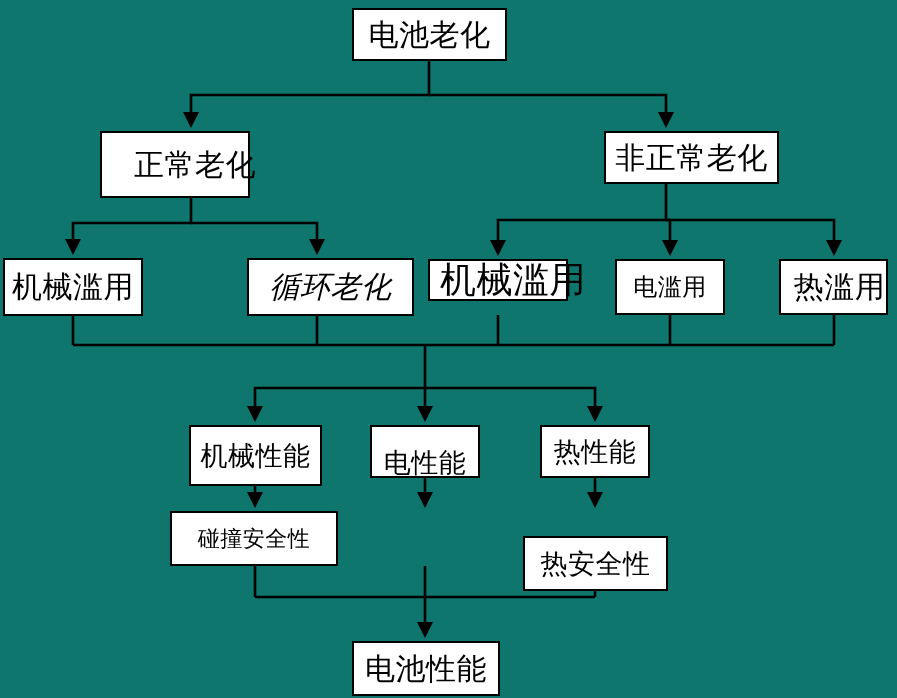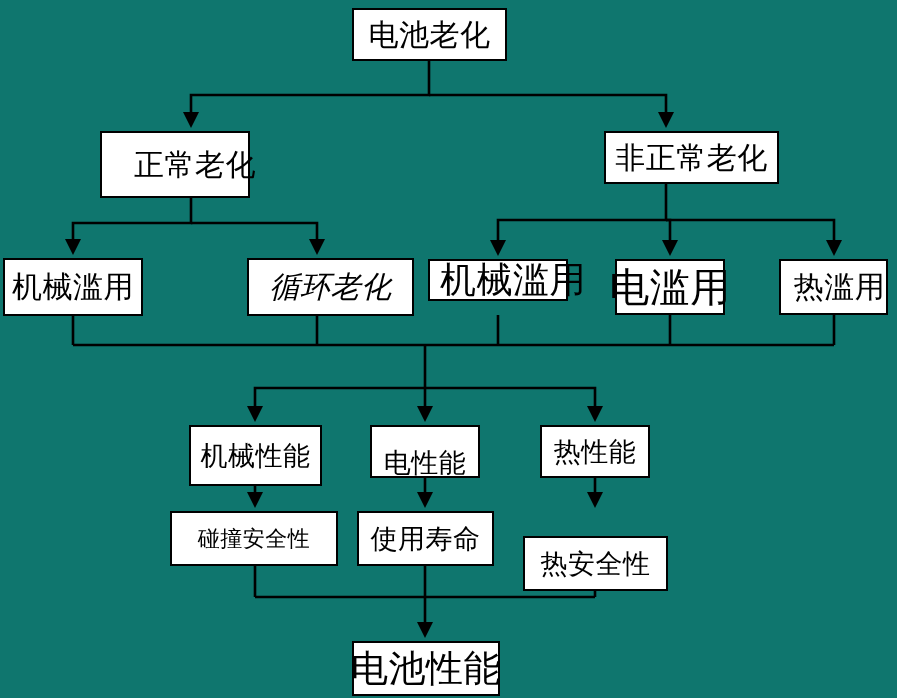--- a/index.html
+++ b/index.html
@@ -105,21 +105,21 @@
   </div>
 
   <div class="node" style="left:247px; top:258px; width:167px; height:58px; font-size:30px;font-style:italic;">
     <span class="node-label">循环老化</span>
   </div>
 
   <div class="node" style="left:428px; top:259px; width:140px; height:42px; font-size:36px;padding-left:30px;">
     <span class="node-label">机械滥用</span>
   </div>
 
-  <div class="node" style="left:615px; top:259px; width:110px; height:56px; font-size:40px;">
+  <div class="node" style="left:615px; top:259px; width:110px; height:56px; font-size:24px;">
     <span class="node-label">电滥用</span>
   </div>
 
   <div class="node" style="left:779px; top:259px; width:109px; height:56px; font-size:30px;padding-left:12px;">
     <span class="node-label">热滥用</span>
   </div>
 
   <div class="node" style="left:189px; top:425px; width:133px; height:61px; font-size:27px;">
     <span class="node-label">机械性能</span>
   </div>
@@ -129,25 +129,22 @@
   </div>
 
   <div class="node" style="left:540px; top:425px; width:110px; height:53px; font-size:27px;">
     <span class="node-label">热性能</span>
   </div>
 
   <div class="node" style="left:170px; top:511px; width:168px; height:55px; font-size:22px;">
     <span class="node-label">碰撞安全性</span>
   </div>
 
-  <div class="node" style="left:357px; top:511px; width:137px; height:55px; font-size:27px;">
-    <span class="node-label">使用寿命</span>
-  </div>
 
   <div class="node" style="left:523px; top:536px; width:145px; height:55px; font-size:27px;">
     <span class="node-label">热安全性</span>
   </div>
 
-  <div class="node" style="left:352px; top:641px; width:148px; height:55px; font-size:37px;">
+  <div class="node" style="left:352px; top:641px; width:148px; height:55px; font-size:30px;">
     <span class="node-label">电池性能</span>
   </div>
 
 </div>
 
 </body></html>

